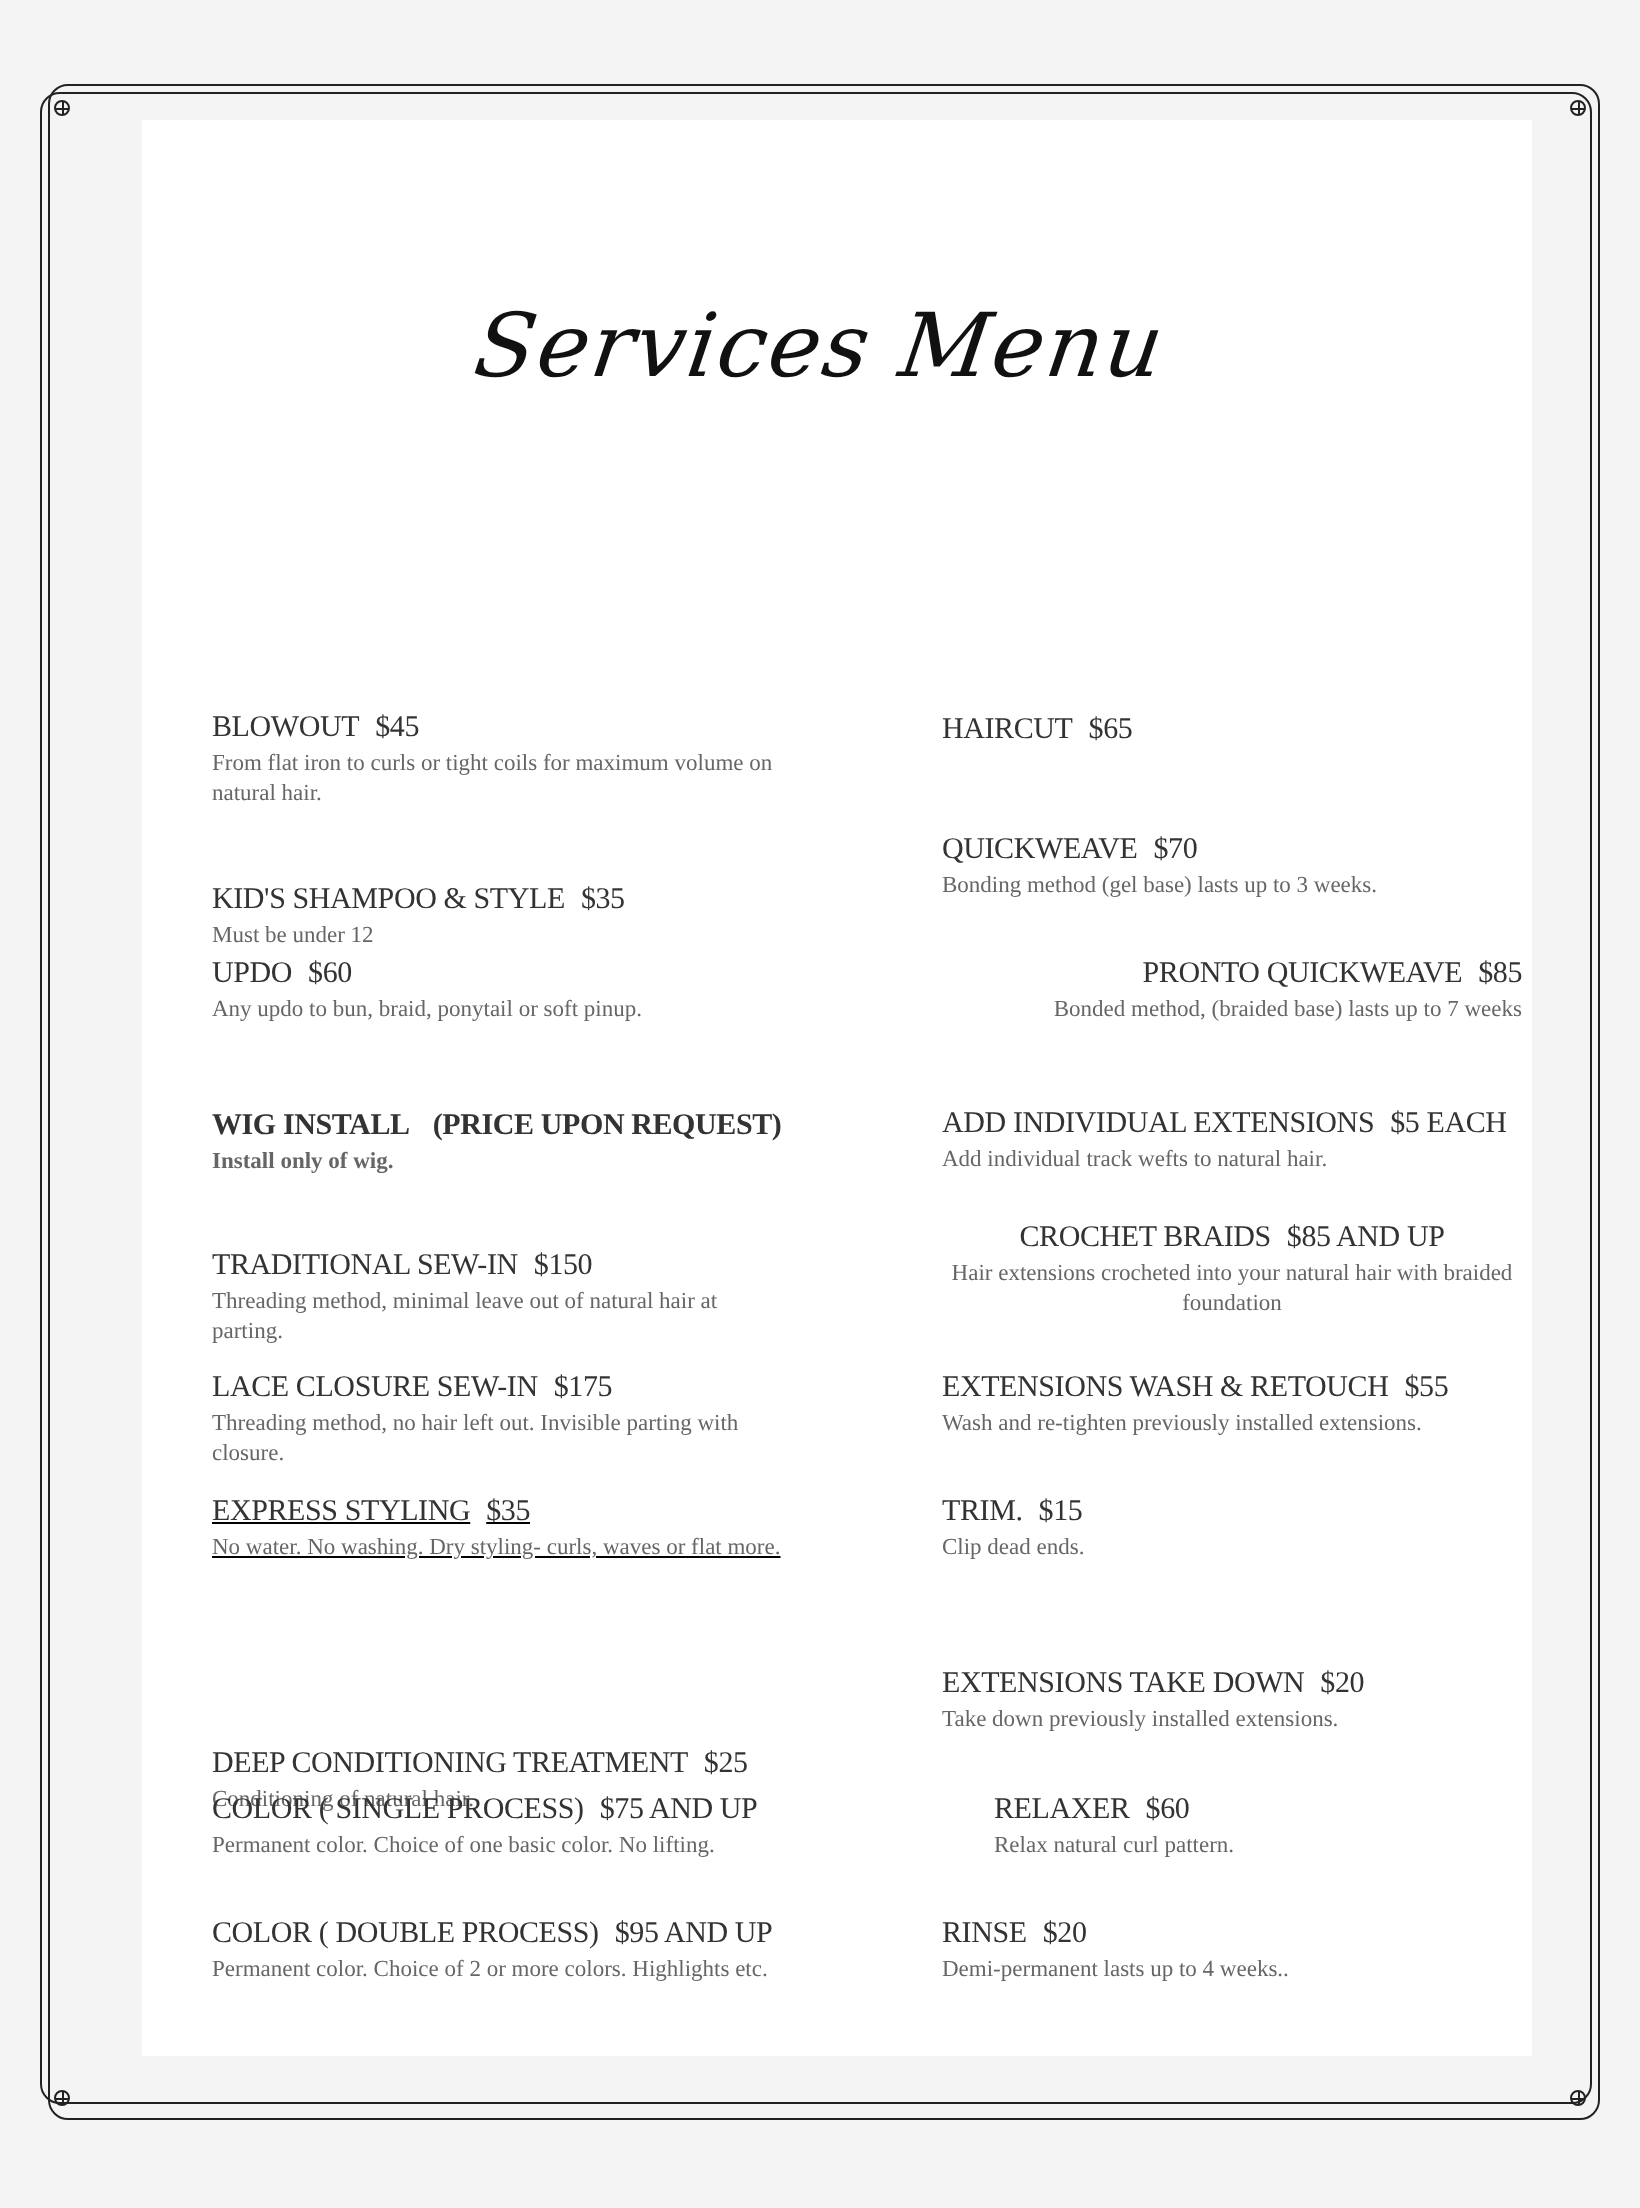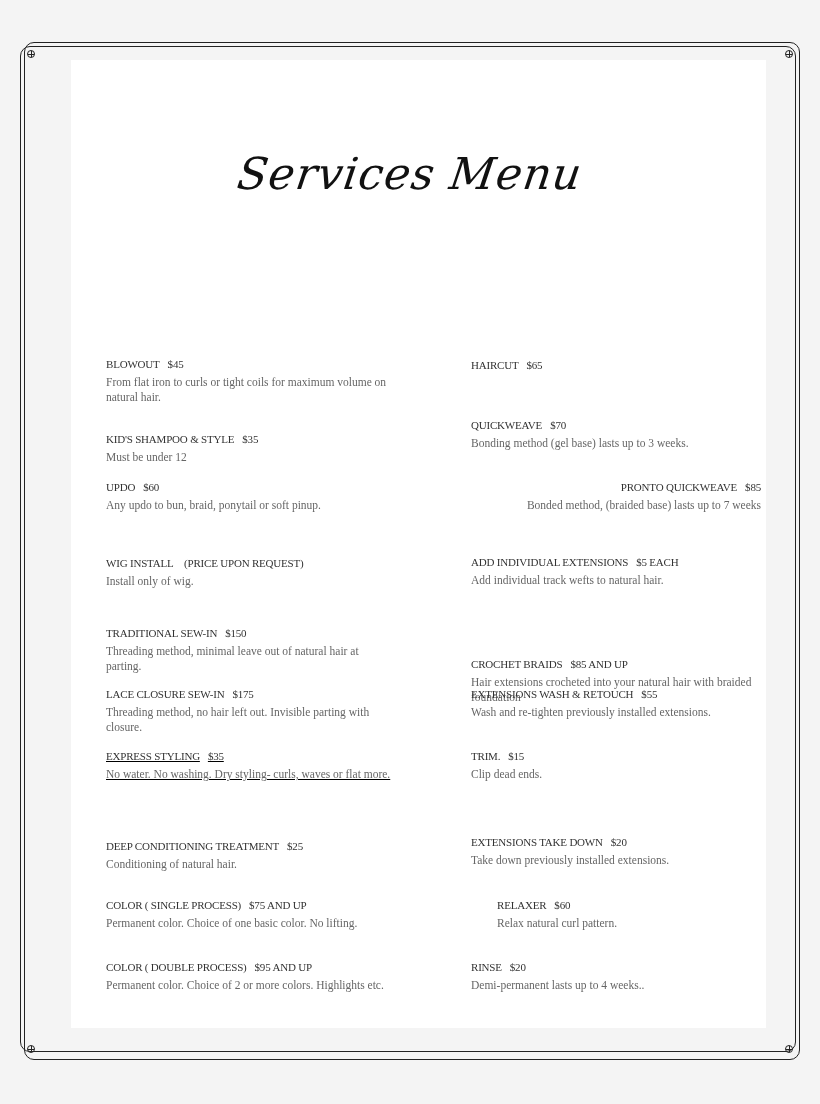--- a/index.html
+++ b/index.html
@@ -47,21 +47,21 @@
     font-family: "DejaVu Serif", serif;
     font-style: italic;
     font-size: 44px;
     color: #111;
     letter-spacing: 1px;
     transform: skewX(-8deg);
   }
   .item { position: absolute; width: 290px; }
   .item .name {
     font-family: "Liberation Serif", serif;
-    font-size: 11px;
+    font-size: 15px;
     color: #333;
     letter-spacing: -0.2px;
     white-space: nowrap;
     line-height: 17px;
   }
   .item .name .price { margin-left: 8px; }
   .item .desc {
     font-family: "Liberation Serif", serif;
     font-size: 11.5px;
     color: #666;
@@ -81,45 +81,45 @@
 
 <div class="panel"></div>
 
 <div class="title">Services Menu</div>
 
 <div id="left-col">
     <div class="item" style="left: 106px; top: 356px;">
       <div class="name"><span>BLOWOUT</span><span class="price">$45</span></div>
       <div class="desc">From flat iron to curls or tight coils for maximum volume on natural hair.</div>
     </div>
-    <div class="item" style="left: 106px; top: 431px;">
+    <div class="item" style="left: 106px; top: 442px;">
       <div class="name"><span>KID'S SHAMPOO &amp; STYLE</span><span class="price">$35</span></div>
       <div class="desc">Must be under 12</div>
     </div>
     <div class="item" style="left: 106px; top: 479px;">
       <div class="name"><span>UPDO</span><span class="price">$60</span></div>
       <div class="desc">Any updo to bun, braid, ponytail or soft pinup.</div>
     </div>
-    <div class="item" style="left: 106px; top: 555px;">
+    <div class="item" style="left: 106px; top: 555px; font-weight: bold;">
       <div class="name"><span>WIG INSTALL</span><span class="price"> (PRICE UPON REQUEST)</span></div>
       <div class="desc">Install only of wig.</div>
     </div>
     <div class="item" style="left: 106px; top: 625px;">
       <div class="name"><span>TRADITIONAL SEW-IN</span><span class="price">$150</span></div>
       <div class="desc">Threading method, minimal  leave out of natural hair at parting.</div>
     </div>
     <div class="item" style="left: 106px; top: 686px;">
       <div class="name"><span>LACE CLOSURE SEW-IN</span><span class="price">$175</span></div>
       <div class="desc">Threading method, no hair left out. Invisible parting with closure.</div>
     </div>
     <div class="item" style="left: 106px; top: 748px; text-decoration: underline;">
       <div class="name"><span>EXPRESS STYLING</span><span class="price">$35</span></div>
       <div class="desc">No water. No washing. Dry styling- curls, waves or flat more.</div>
     </div>
-    <div class="item" style="left: 106px; top: 838px;">
+    <div class="item" style="left: 106px; top: 874px;">
       <div class="name"><span>DEEP CONDITIONING TREATMENT</span><span class="price">$25</span></div>
       <div class="desc">Conditioning of natural hair.</div>
     </div>
     <div class="item" style="left: 106px; top: 897px;">
       <div class="name"><span>COLOR ( SINGLE PROCESS)</span><span class="price">$75 AND UP</span></div>
       <div class="desc">Permanent color. Choice of one basic color. No lifting.</div>
     </div>
     <div class="item" style="left: 106px; top: 959px;">
       <div class="name"><span>COLOR ( DOUBLE PROCESS)</span><span class="price">$95 AND UP</span></div>
       <div class="desc">Permanent color. Choice of 2 or more colors. Highlights etc.</div>
@@ -134,21 +134,21 @@
       <div class="desc">Bonding method (gel base) lasts up to 3 weeks.</div>
     </div>
     <div class="item" style="left: 471px; top: 479px; text-align: right;">
       <div class="name"><span>PRONTO QUICKWEAVE</span><span class="price">$85</span></div>
       <div class="desc">Bonded method, (braided base) lasts up to 7 weeks</div>
     </div>
     <div class="item" style="left: 471px; top: 554px;">
       <div class="name"><span>ADD INDIVIDUAL EXTENSIONS</span><span class="price">$5 EACH</span></div>
       <div class="desc">Add  individual track wefts to natural hair.</div>
     </div>
-    <div class="item" style="left: 471px; top: 656px;">
+    <div class="item" style="left: 471px; top: 611px; text-align: center;">
       <div class="name"><span>CROCHET BRAIDS</span><span class="price">$85 AND UP</span></div>
       <div class="desc">Hair extensions crocheted into your natural hair with braided foundation</div>
     </div>
     <div class="item" style="left: 471px; top: 686px;">
       <div class="name"><span>EXTENSIONS WASH &amp; RETOUCH</span><span class="price">$55</span></div>
       <div class="desc">Wash and re-tighten previously installed extensions.</div>
     </div>
     <div class="item" style="left: 471px; top: 748px;">
       <div class="name"><span>TRIM.</span><span class="price">$15</span></div>
       <div class="desc">Clip dead ends.</div>

